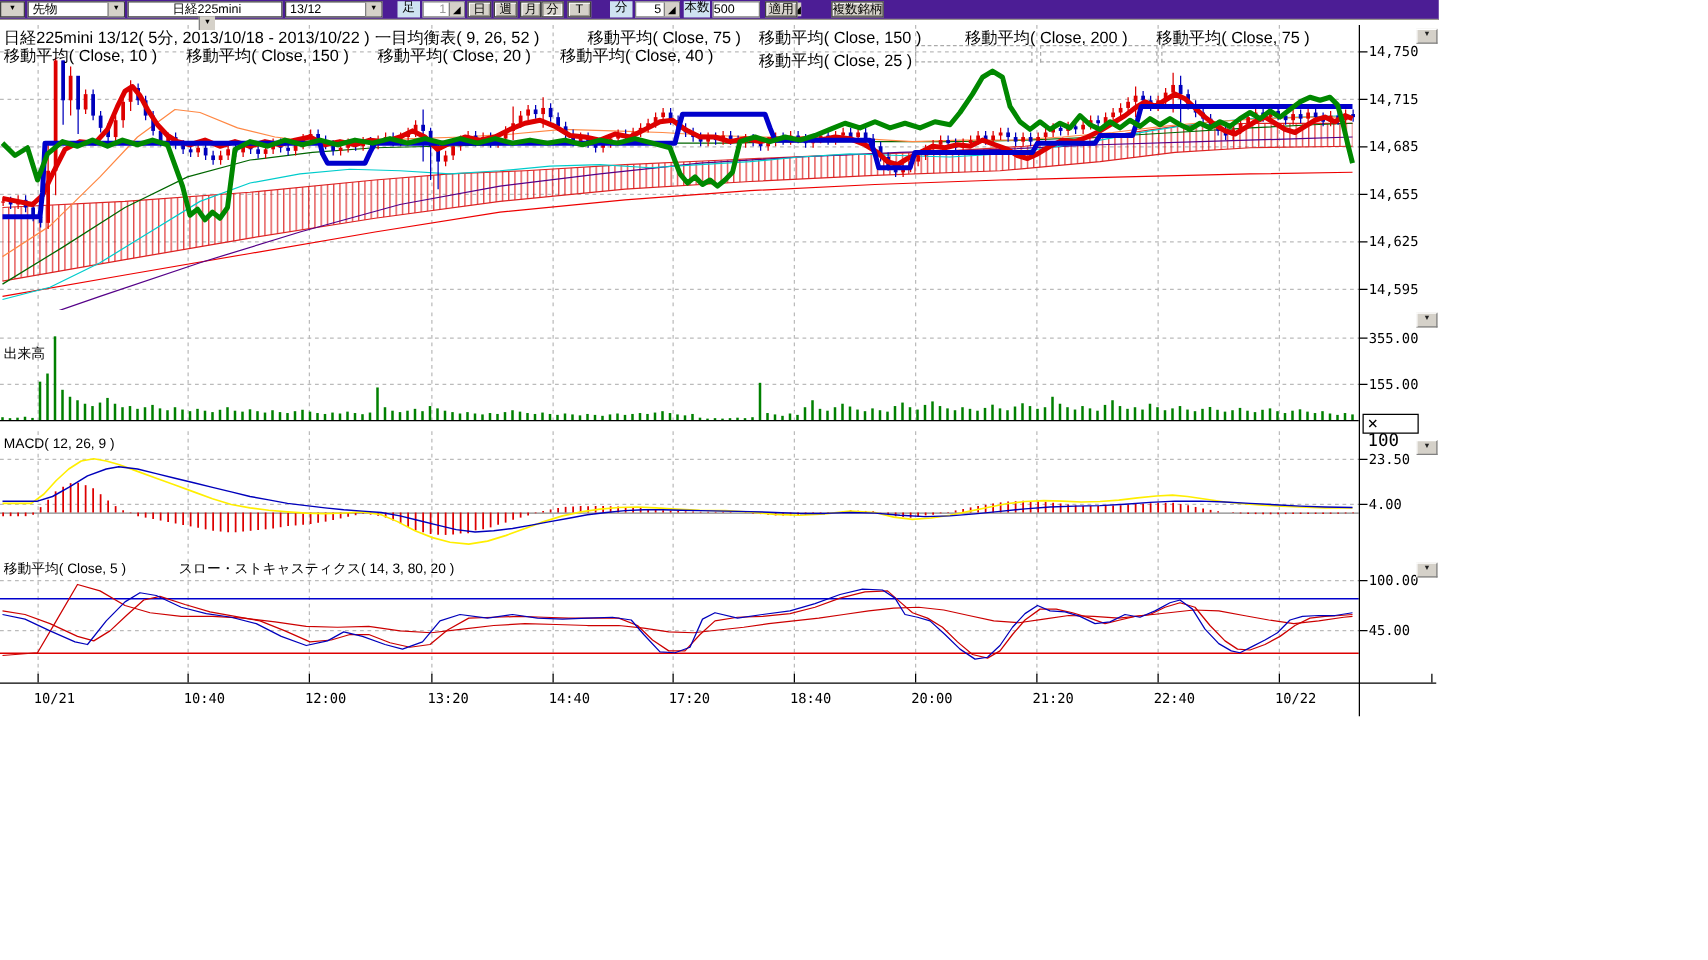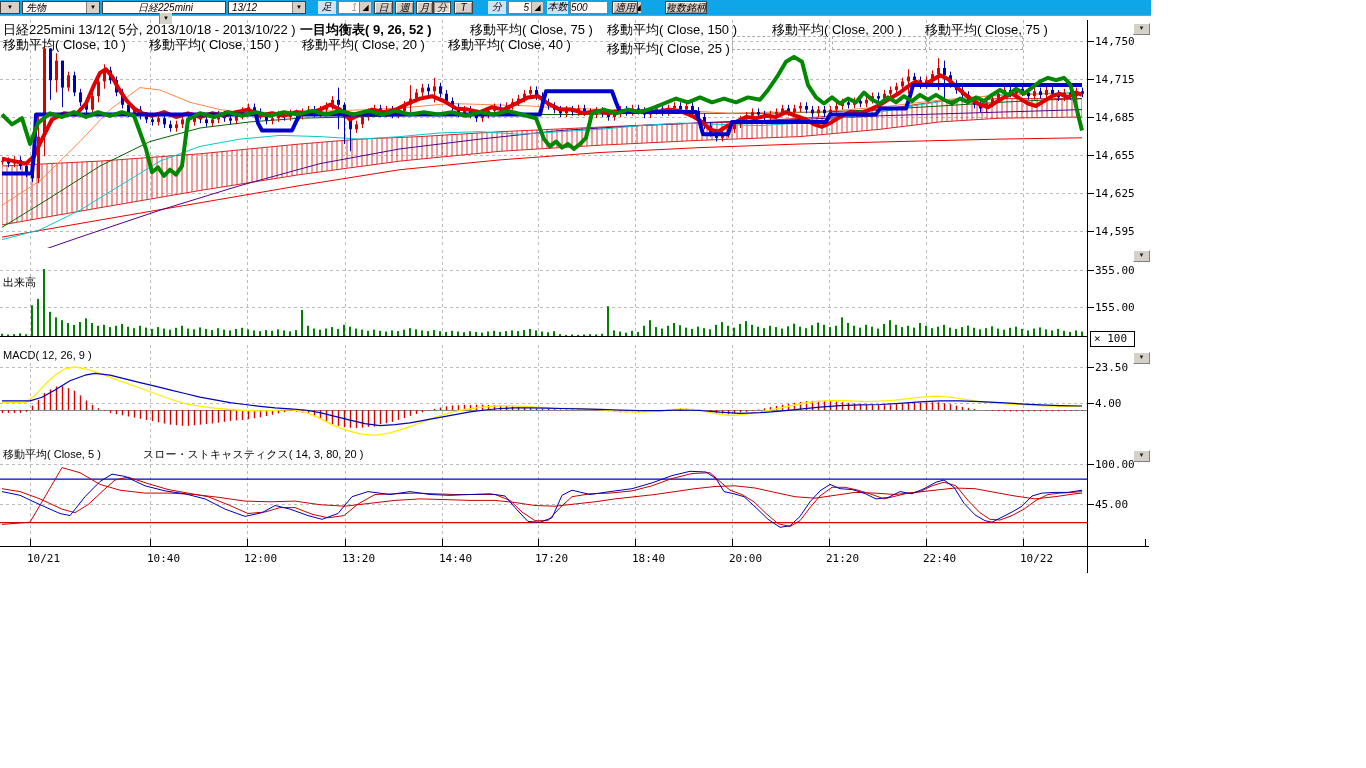--- a/index.html
+++ b/index.html
@@ -1,38 +1,38 @@
 <!DOCTYPE html>
 <html><head>
 <meta charset="utf-8">
 <style>
   html,body{margin:0;padding:0;background:#fff;}
   .screen{position:relative;width:1366px;height:768px;background:#ffffff;overflow:hidden;
           font-family:"Liberation Sans","DejaVu Sans",sans-serif;color:#000;}
   
-  .toolbar{position:absolute;left:0;top:0;width:1151px;height:15px;background:#0ea5e9;
-           border-bottom:1px solid #9a968e;z-index:5;font-style:italic;}
+  .toolbar{position:absolute;left:0;top:0;width:1151px;height:15px;background:#4c1d95;
+           border-bottom:1px solid #9a968e;z-index:5;}
   .tb{position:absolute;top:1px;height:13px;box-sizing:border-box;font-size:10px;line-height:11px;white-space:nowrap;}
   .combo{background:#fff;border:1px solid #404040;display:flex;align-items:center;justify-content:space-between;padding-left:3px;}
   .combo .arrowbtn{width:12px;height:100%;background:#d5d1c9;border-left:1px solid #808080;
                    display:flex;align-items:center;justify-content:center;font-size:6px;color:#000;}
   .ddonly{background:#d5d1c9;border:1px solid #404040;display:flex;align-items:center;justify-content:center;font-size:6px;}
   .btn3d{background:#d5d1c9;border:1px solid #404040;box-shadow:inset 1px 1px 0 #ffffff, inset -1px -1px 0 #9a968e;
          text-align:center;font-size:10px;padding-top:0px;}
   .btn3d.pressed{background:#ddd9d1;box-shadow:inset 1px 1px 0 #9a968e, inset -1px -1px 0 #ffffff;}
   .lbl{background:#cfe3f1;text-align:center;}
   .spin{background:#fff;border:1px solid #808080;display:flex;align-items:stretch;}
   .spin .val{flex:1;text-align:right;padding-right:2px;}
   .spin .sb{width:11px;background:#d5d1c9;border-left:1px solid #808080;font-size:8px;line-height:11px;text-align:center;}
   
   .pane-label{position:absolute;font-size:11px;white-space:nowrap;z-index:4;}
   .legend-item{position:absolute;font-size:13px;white-space:nowrap;z-index:4;}
   .legend-box{position:absolute;height:12px;border:1px dashed #aaa;z-index:3;}
   .mult{position:absolute;left:1090px;top:331px;width:40px;height:14px;border:1px solid #000;background:#fff;
-        font-family:"DejaVu Sans Mono","Liberation Mono",monospace;font-size:11px;line-height:14px;padding-left:3px;z-index:4;}
+        font-family:"DejaVu Sans Mono","Liberation Mono",monospace;font-size:14px;line-height:14px;padding-left:3px;z-index:4;}
   .axis-dd{position:absolute;left:1133px;width:15px;height:10px;background:#d5d1c9;
            border:1px solid #808080;border-top-color:#fff;border-left-color:#fff;
            font-size:6px;line-height:9px;text-align:center;color:#222;z-index:4;}
   svg{position:absolute;left:0;top:0;}
 </style>
 </head>
 <body>
 
 <div class="screen">
 
@@ -947,21 +947,21 @@
         <line x1="926.5" y1="539" x2="926.5" y2="546" stroke="#000"></line>
         <text x="923" y="562" font-family="&quot;DejaVu Sans Mono&quot;,&quot;Liberation Mono&quot;,monospace" font-size="11" fill="#000">22:40</text>
         <line x1="1023.5" y1="539" x2="1023.5" y2="546" stroke="#000"></line>
         <text x="1020" y="562" font-family="&quot;DejaVu Sans Mono&quot;,&quot;Liberation Mono&quot;,monospace" font-size="11" fill="#000">10/22</text>
         <line x1="1145.5" y1="539" x2="1145.5" y2="546" stroke="#000"></line>
       </g>
     </svg>
 
   <div id="legend-row-1">
       <span class="legend-item" style="left: 3px; top: 21px;">日経225mini 13/12( 5分, 2013/10/18 - 2013/10/22 )</span>
-      <span class="legend-item" style="left: 300px; top: 21px; font-weight: bold;">一目均衡表( 9, 26, 52 )</span>
+      <span class="legend-item" style="left: 300px; top: 21px;">一目均衡表( 9, 26, 52 )</span>
       <span class="legend-item" style="left: 470px; top: 21px;">移動平均( Close, 75 )</span>
       <span class="legend-item" style="left: 607px; top: 21px;">移動平均( Close, 150 )</span>
       <span class="legend-item" style="left: 772px; top: 21px;">移動平均( Close, 200 )</span>
       <span class="legend-item" style="left: 925px; top: 21px;">移動平均( Close, 75 )</span>
     </div>
   <div id="legend-row-2">
       <span class="legend-item" style="left: 3px; top: 36px;">移動平均( Close, 10 )</span>
       <span class="legend-item" style="left: 149px; top: 36px;">移動平均( Close, 150 )</span>
       <span class="legend-item" style="left: 302px; top: 36px;">移動平均( Close, 20 )</span>
       <span class="legend-item" style="left: 448px; top: 36px;">移動平均( Close, 40 )</span>

